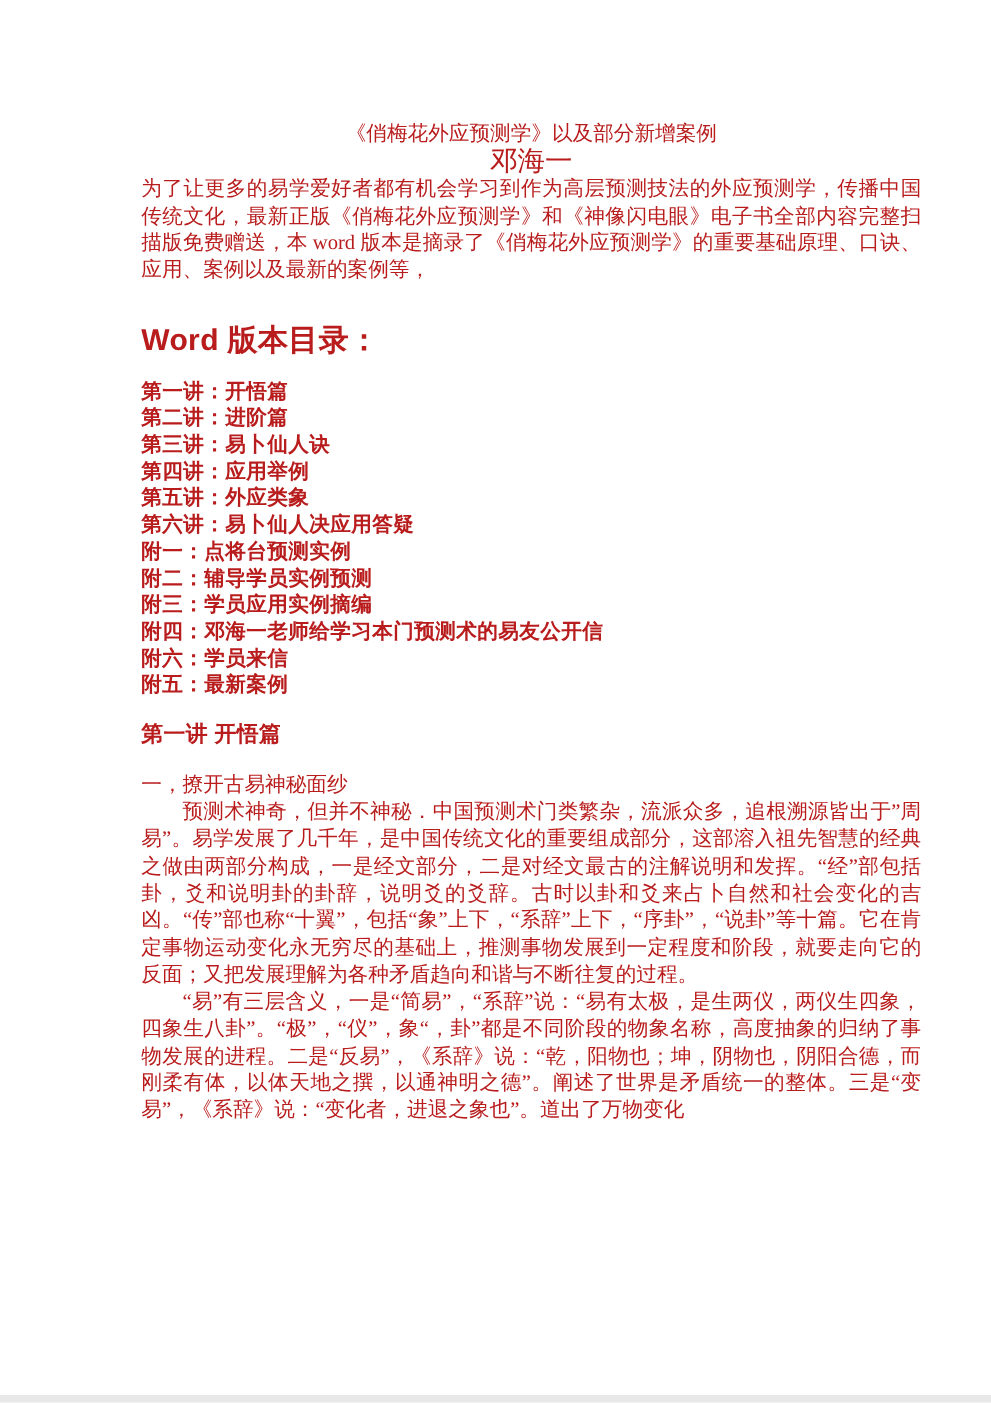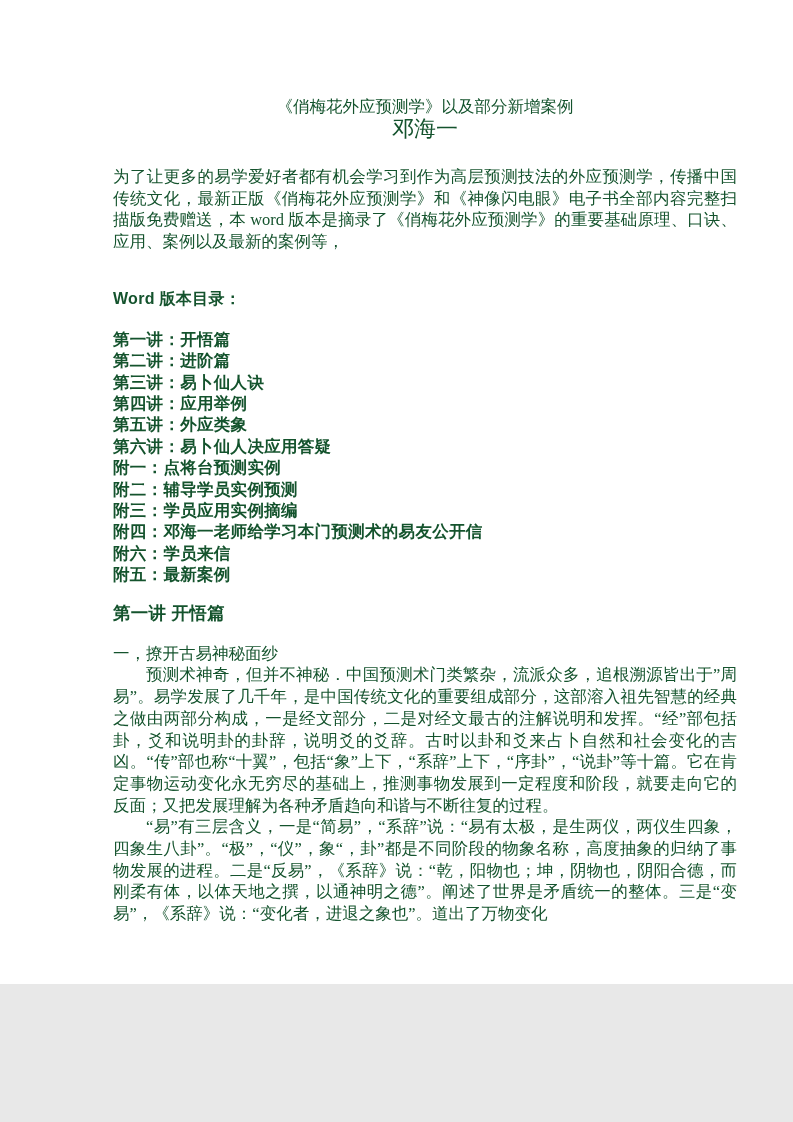--- a/index.html
+++ b/index.html
@@ -4,23 +4,23 @@
 <style>
   * { margin: 0; padding: 0; box-sizing: border-box; }
   html, body { background: #e8e8e8; }
   body {
     display: flex;
     justify-content: center;
   }
   .page {
     position: relative;
     width: 793px;
-    height: 984px;
+    height: 1116px;
     background: #ffffff;
-    color: #14532d;
+    color: #b91c1c;
     font-family: "Liberation Serif", "DejaVu Serif", serif;
     padding: 96px 56px 0 113px;
     overflow: hidden;
   }
   .doc-title {
     text-align: center;
     font-size: 16.5px;
     line-height: 22px;
   }
   .doc-author {
@@ -30,26 +30,26 @@
   }
   .para {
     font-size: 16.5px;
     line-height: 21.7px;
     text-align: justify;
     word-break: break-all;
   }
   .indent-wide { text-indent: 2.2em; }
   .indent { text-indent: 2em; }
   .intro-p1 { margin-top: 25px; }
-  .intro-p2 { margin-top: 26px; }
+  .intro-p2 { margin-top: 0; }
   .toc-heading {
     margin-top: 35px;
     font-family: "Liberation Sans", "DejaVu Sans", sans-serif;
     font-weight: bold;
-    font-size: 16px;
+    font-size: 24px;
     line-height: 22px;
     letter-spacing: 0.3px;
   }
   .toc-list { margin-top: 19px; }
   .toc-item {
     font-family: "Liberation Sans", "DejaVu Sans", sans-serif;
     font-weight: bold;
     font-size: 16.5px;
     line-height: 21.4px;
     letter-spacing: 0.3px;

